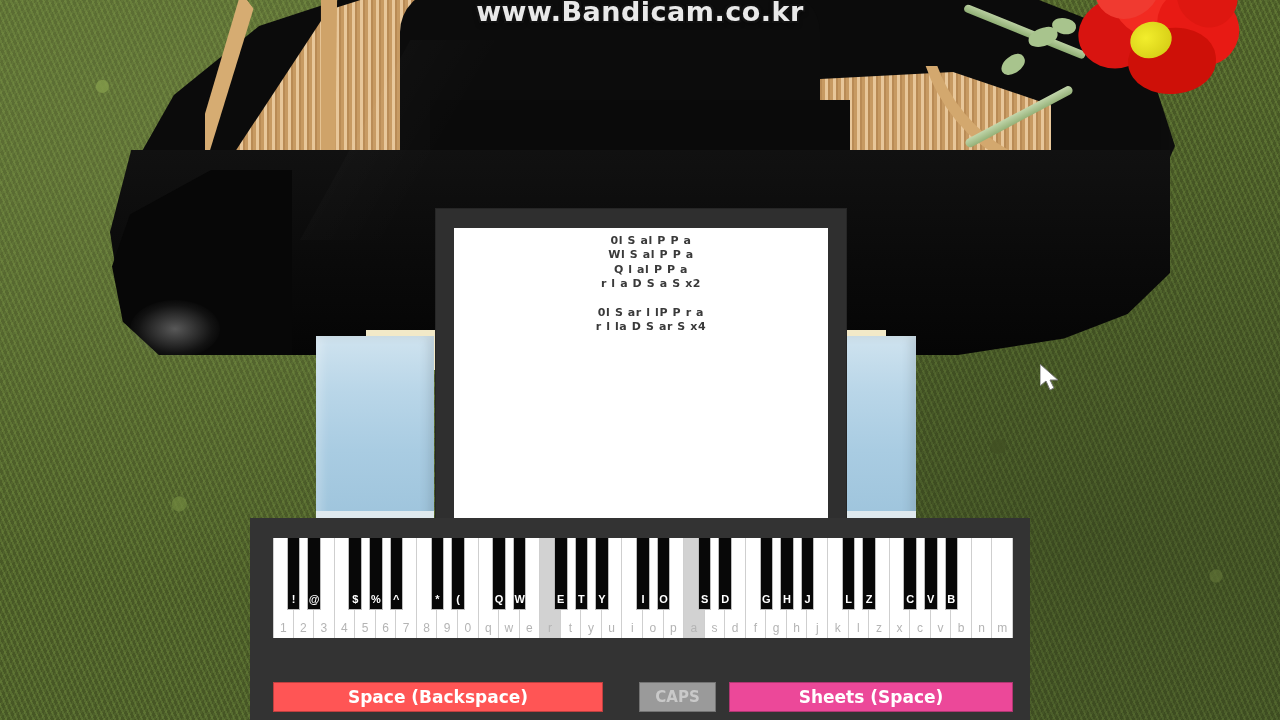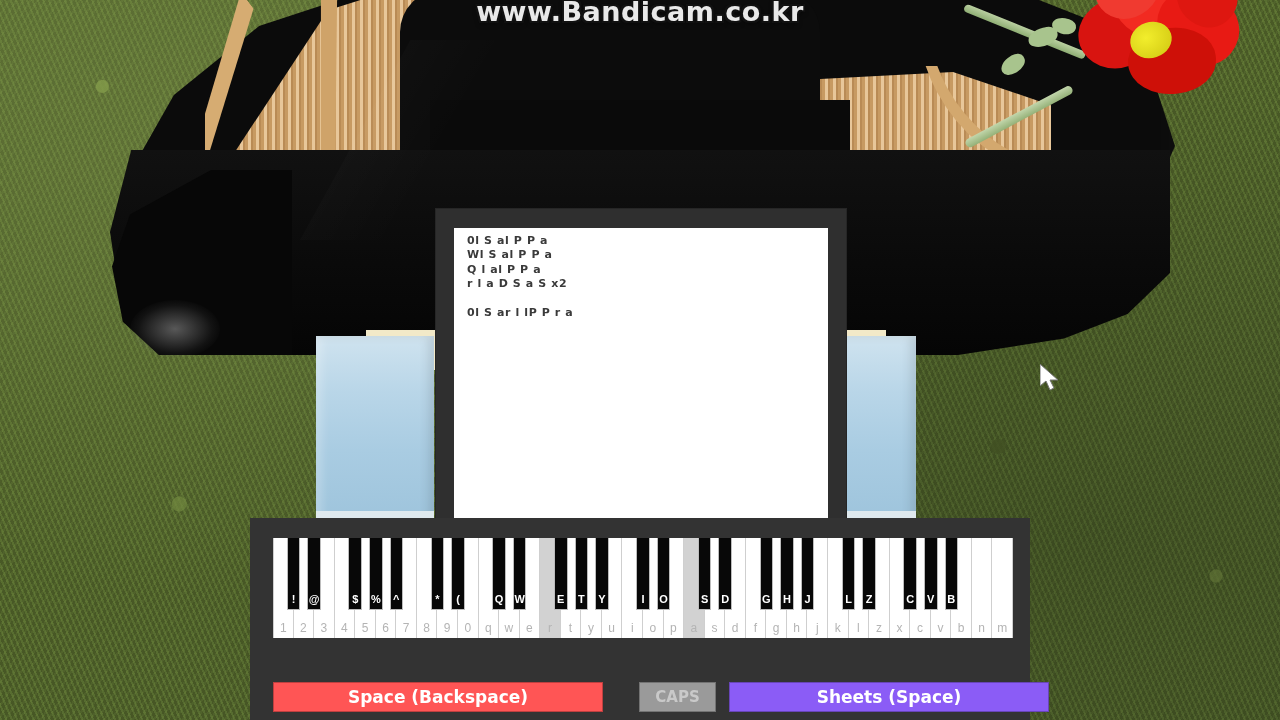--- a/index.html
+++ b/index.html
@@ -164,21 +164,22 @@
     background:#2f2f2f;
     box-shadow:0 0 0 1px #262626;
   }
   .sheets-text{
     position:absolute;left:18px;top:19px;width:374px;height:373px;
     background:#ffffff;
     overflow:hidden;
     padding:0;
   }
   .sheets-inner{
-    padding:6px 0 0 11px;
+    padding:6px 0 0 18px;
+    text-align:center;
   }
   .sheet-line{
     font-family:"DejaVu Sans", sans-serif;
     font-size:11px;
     font-weight:bold;
     line-height:14.4px;
     color:#3a3a3a;
     white-space:pre;
     letter-spacing:.6px;
     padding-left:2px;
@@ -219,21 +220,21 @@
     display:flex;align-items:center;justify-content:center;
     font-family:"DejaVu Sans", sans-serif;
     font-size:17px;font-weight:bold;color:#ffffff;
     letter-spacing:0px;
     border:1px solid rgba(0,0,0,.25);
     box-sizing:border-box;
     cursor:pointer;
   }
   .btn-exit{left:0;width:330px;background:#ff5555;}
   .btn-caps{left:366px;width:77px;background:#9a9a9a;color:#c9c9c9;font-size:15px;}
-  .btn-sheets{left:456px;width:320px;background:#8b5cf6;}
+  .btn-sheets{left:456px;width:284px;background:#ec4899;}
 
   
   .rose{position:absolute;left:1068px;top:-18px;width:170px;height:140px;}
   .petal{position:absolute;background:#ec1c17;border-radius:50% 50% 48% 52%;}
   .rose-center{position:absolute;left:62px;top:40px;width:42px;height:36px;
     background:radial-gradient(ellipse at 40% 40%,#f2ee2c,#cfc510);border-radius:50%;
     transform:rotate(-18deg);}
   .stem{
     position:absolute;left:955px;top:52px;width:130px;height:8px;
     background:linear-gradient(180deg,#b9cfa0,#8fae74);
@@ -344,20 +345,21 @@
 
   <div class="sheets-panel">
     <div class="sheets-text">
       <div class="sheets-inner" id="sheet-lines">
           <div class="sheet-line">0l S al P P a</div>
           <div class="sheet-line">Wl S al P P a</div>
           <div class="sheet-line">Q l al P P a</div>
           <div class="sheet-line">r l a D S a S x2</div>
           <div class="sheet-line blank">&nbsp;</div>
           <div class="sheet-line">0l S ar l lP P r a</div>
+          <div class="sheet-line">r l la D S ar S x4</div>
         </div>
     </div>
   </div>
 
   <div class="piano-ui">
     <div class="kb" id="keyboard">
         <div class="wkey" style="left: 0px; width: 20.5556px;">
           <span class="lbl">1</span>
         </div>
         <div class="wkey" style="left: 20.5556px; width: 20.5556px;">

